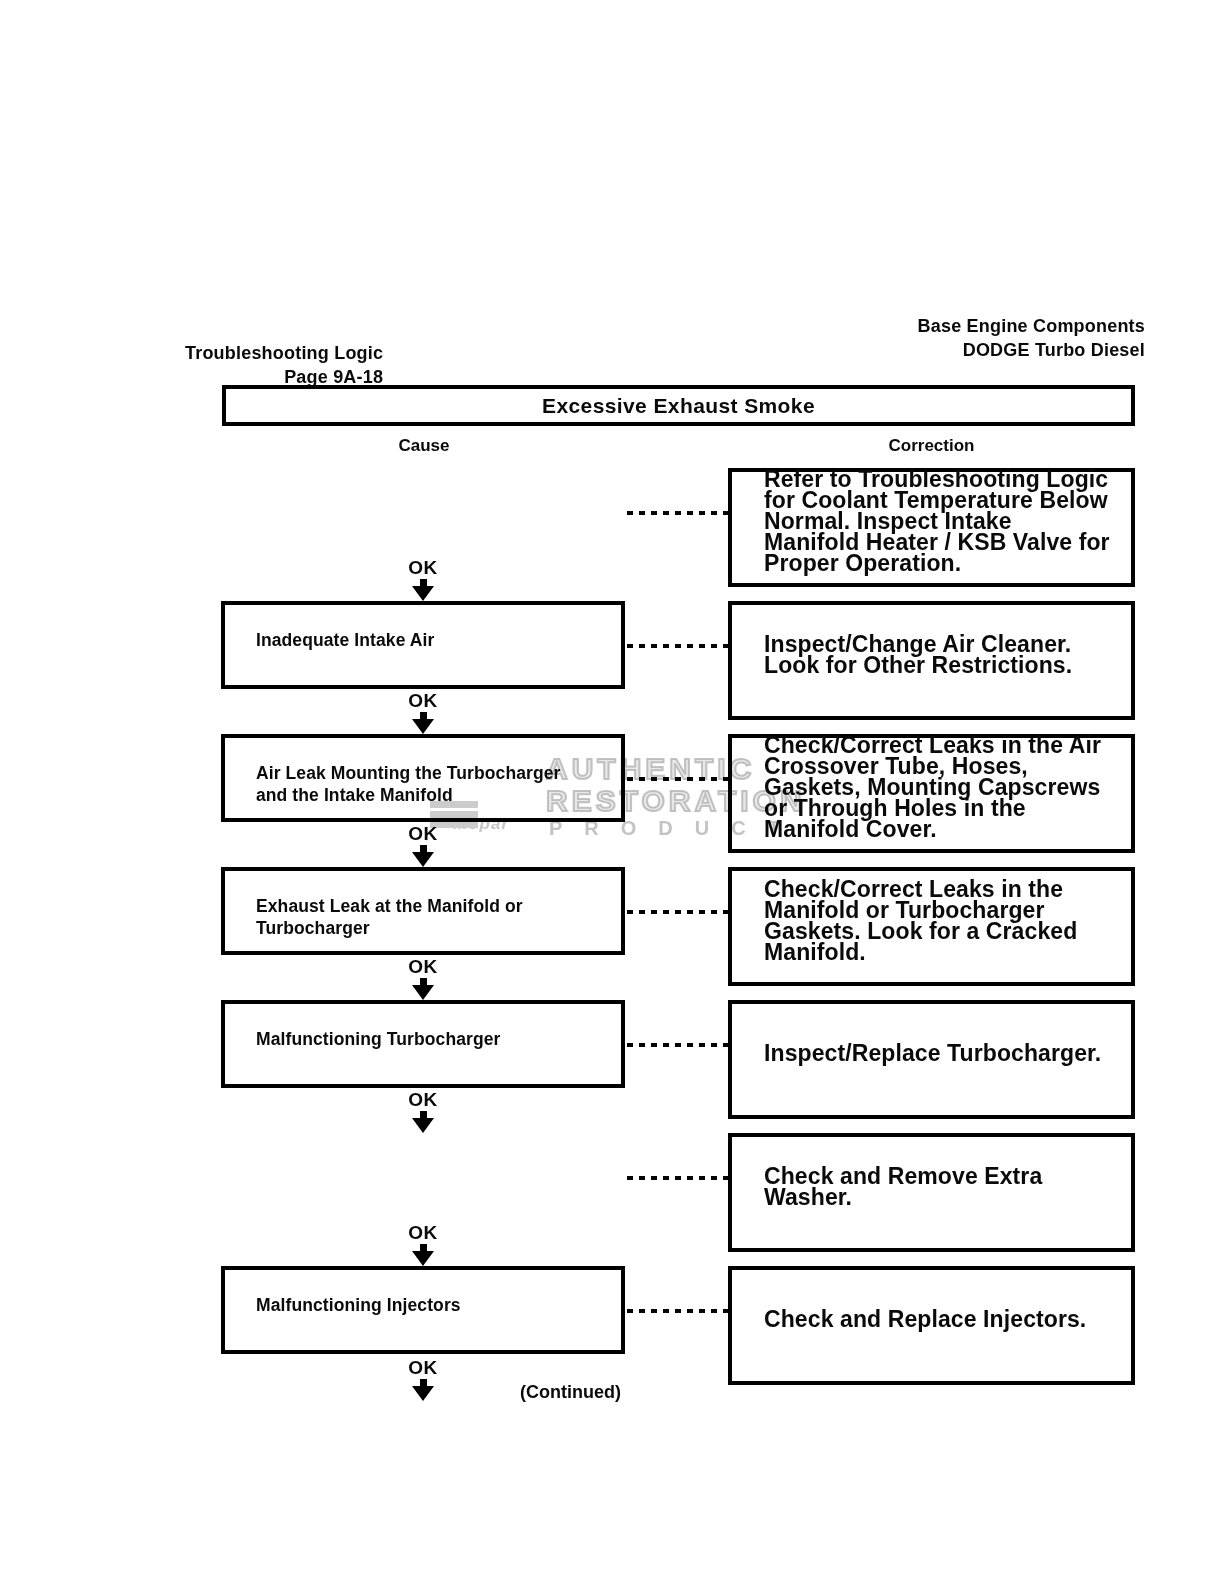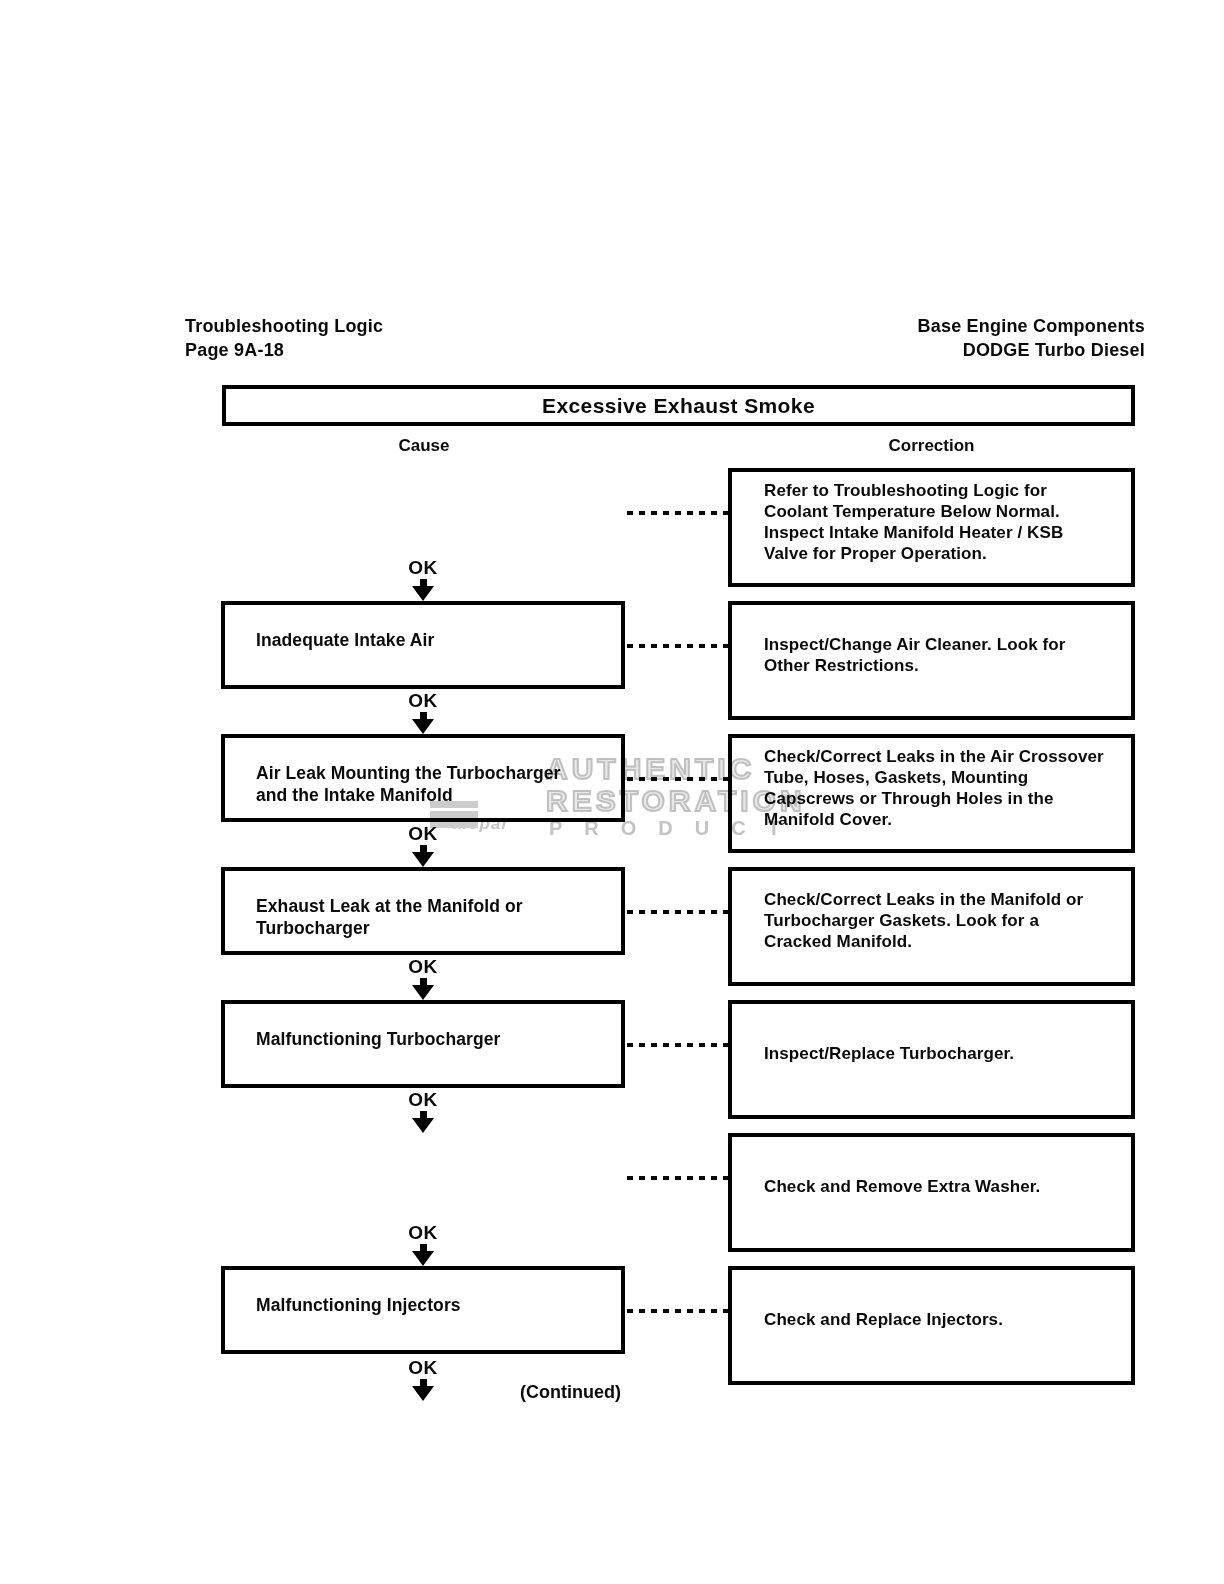--- a/index.html
+++ b/index.html
@@ -4,21 +4,21 @@
 <style>
   html, body { margin:0; padding:0; background:#ffffff; }
   .page {
     position:relative; width:1224px; height:1584px; background:#ffffff;
     font-family:"Liberation Sans", sans-serif; color:#0a0a0a; overflow:hidden;
   }
 
   
   .hdr { position:absolute; top:314px; font-size:18px; font-weight:700;
          line-height:24px; letter-spacing:0.2px; z-index:1; }
-  .hdr-left  { left:185px; text-align:left; }
+  .hdr-left  { left:185px; text-align:right;margin-top:27px; }
   .hdr-right { right:79px; text-align:right; }
 
   
   .title-box {
     position:absolute; left:222px; top:385px; width:913px; height:41px;
     border:4px solid #000; box-sizing:border-box; background:transparent;
     display:flex; align-items:center; justify-content:center;
     font-size:21px; font-weight:700; letter-spacing:0.4px; z-index:1;
   }
 
@@ -33,21 +33,21 @@
     position:absolute; border:4px solid #000; box-sizing:border-box;
     background:transparent; z-index:1; font-weight:700; letter-spacing:0.1px;
   }
   .cause {
     left:221px; width:404px; height:88px;
     padding:24px 40px 0 31px; font-size:17.5px; line-height:22px;
   }
   .corr  {
     left:728px; width:407px; height:119px;
     display:flex; align-items:center; padding:0 20px 12px 32px;
-    font-size:17px; line-height:21px;
+    font-size:23px; line-height:21px;
   }
 
   
   .connector {
     position:absolute; left:627px; width:101px; height:4px; z-index:1;
     background:repeating-linear-gradient(90deg,#000 0 6px,transparent 6px 12px);
   }
 
   
   .ok-group { position:absolute; left:221px; width:404px; text-align:center; z-index:1; }

